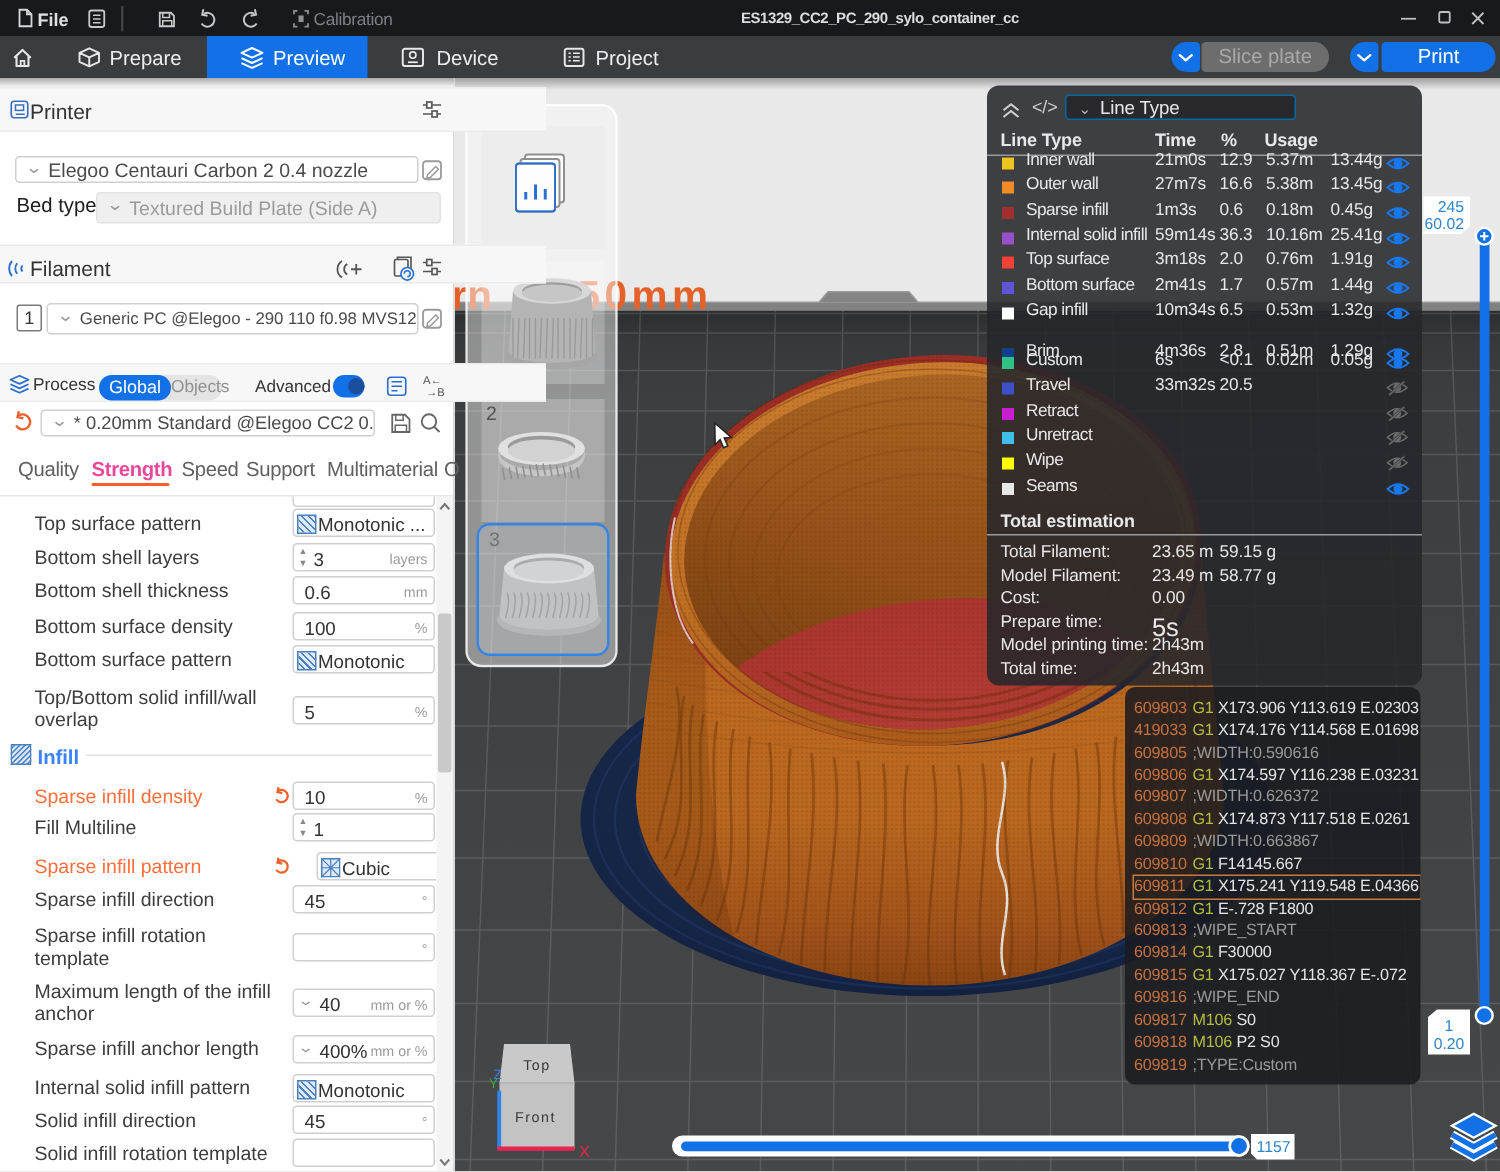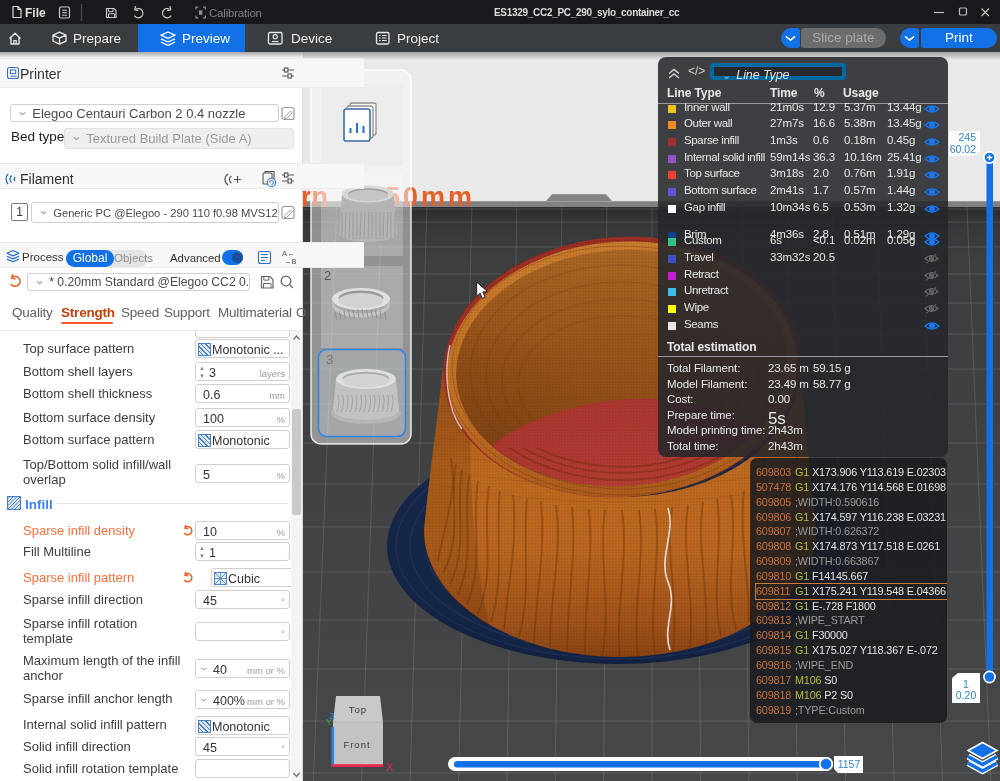--- a/index.html
+++ b/index.html
@@ -440,21 +440,21 @@
         <path d="M2.5 2.5 h8.5 l3 3 v8.5 h-11.5 z" fill="none" stroke="#666" stroke-width="1.2"></path>
         <path d="M4.8 2.7 v3.4 h5 v-3.4 M4.5 14 v-4.5 h7.5 V14" fill="none" stroke="#666" stroke-width="1"></path>
       </svg>
     <svg class="abs" style="left:279px;top:222px;" width="17" height="17">
         <circle cx="7" cy="7" r="4.8" fill="none" stroke="#666" stroke-width="1.3"></circle>
         <path d="M10.5 10.5 l3.5 3.5" stroke="#666" stroke-width="1.3"></path>
       </svg>
 
     <div class="abs" style="left:0;top:253px;width:302px;height:25px;font-size:13.5px;color:#606060;letter-spacing:-0.2px;">
       <span class="abs" style="left:12px;">Quality</span>
-      <span class="abs" style="left:61px;color:#c2410c;font-weight:bold;">Strength</span>
+      <span class="abs" style="left:61px;color:#ec4899;font-weight:bold;">Strength</span>
       <span class="abs" style="left:121px;">Speed</span>
       <span class="abs" style="left:164px;">Support</span>
       <span class="abs" style="left:218px;">Multimaterial</span>
       <span class="abs" style="left:296px;">O</span>
     </div>
     <div class="abs" style="left:61px;top:269.5px;width:52px;height:2.5px;background:#fd5c2a;border-radius:2px;"></div>
     <div class="abs" style="left:0;top:278px;width:302px;height:1px;background:#e8e8e8;"></div>
 
     <div class="scrollarea" id="settings">
       <div class="inputbox" style="top:-12px;"></div>
@@ -564,21 +564,21 @@
         <path d="M2.5 3 l3 3.5 3 -3.5" fill="none" stroke="#777" stroke-width="1.4"></path>
       </svg>
     <div class="abs" style="left:292px;top:357px;width:9px;height:106px;background:#c9c9c9;border-radius:2px;"></div>
   </div>
   <div id="legend">
 <div style="position:absolute;left:9px;top:8px;">
 <svg width="16" height="14">
           <path d="M2 8.5 l5 -4 5 4 M2 13 l5 -4 5 4" fill="none" stroke="#cfcfcf" stroke-width="1.4"></path>
         </svg></div>
 <div style="position:absolute;left:30px;top:7px;color:#cfcfcf;font-size:12px;">&lt;/&gt;</div>
-<div style="position:absolute;left:52px;top:5.5px;width:136px;height:17px;border:4px solid #0369a1;border-radius:3px;background:rgba(20,20,24,0.5);color:#e6e6e6;font-size:12.5px;line-height:17px;font-style:italic;"><span style="margin:0 6px 0 8px;font-size:10px;color:#bbb;">⌄</span>Line Type</div>
+<div style="position:absolute;left:52px;top:5.5px;width:154px;height:17px;border:1px solid #0369a1;border-radius:3px;background:rgba(20,20,24,0.5);color:#e6e6e6;font-size:12.5px;line-height:17px;"><span style="margin:0 6px 0 8px;font-size:10px;color:#bbb;">⌄</span>Line Type</div>
 <div style="position:absolute;left:9px;top:29px;font-weight:bold;font-size:12px;">Line Type</div>
 <div style="position:absolute;left:112px;top:29px;font-weight:bold;font-size:12px;">Time</div>
 <div style="position:absolute;left:156px;top:29px;font-weight:bold;font-size:12px;">%</div>
 <div style="position:absolute;left:185px;top:29px;font-weight:bold;font-size:12px;">Usage</div>
 <div style="position:absolute;left:0;top:45.5px;width:290px;height:1px;background:#9a9a9e;"></div>
 <div class="lt-row" style="top:43.5px;">
         <span class="lt-sw" style="background:#edc31e;"></span>
         <span class="lt-name">Inner wall</span>
         <span class="lt-c1">21m0s</span>
         <span class="lt-c2">12.9</span>
@@ -747,21 +747,21 @@
 <div style="position:absolute;left:110px;top:336px;font-size:11.5px;">0.00</div>
 <div style="position:absolute;left:9px;top:351.5px;font-size:11.5px;">Prepare time:</div>
 <div style="position:absolute;left:110px;top:351.5px;font-size:17px;">5s</div>
 <div style="position:absolute;left:9px;top:367px;font-size:11.5px;">Model printing time:</div>
 <div style="position:absolute;left:110px;top:367px;font-size:11.5px;">2h43m</div>
 <div style="position:absolute;left:9px;top:382.5px;font-size:11.5px;">Total time:</div>
 <div style="position:absolute;left:110px;top:382.5px;font-size:11.5px;">2h43m</div>
 </div>
   <div id="gcode">
 <div class="gl"><span class="ln">609803</span><span class="cmd">G1</span> <span class="arg">X173.906 Y113.619 E.02303</span></div>
-<div class="gl"><span class="ln">507478</span><span class="cmd">G1</span> <span class="arg">X174.176 Y114.568 E.01698</span></div>
+<div class="gl"><span class="ln">419033</span><span class="cmd">G1</span> <span class="arg">X174.176 Y114.568 E.01698</span></div>
 <div class="gl"><span class="ln">609805</span><span class="cmt">;WIDTH:0.590616</span></div>
 <div class="gl"><span class="ln">609806</span><span class="cmd">G1</span> <span class="arg">X174.597 Y116.238 E.03231</span></div>
 <div class="gl"><span class="ln">609807</span><span class="cmt">;WIDTH:0.626372</span></div>
 <div class="gl"><span class="ln">609808</span><span class="cmd">G1</span> <span class="arg">X174.873 Y117.518 E.0261</span></div>
 <div class="gl"><span class="ln">609809</span><span class="cmt">;WIDTH:0.663867</span></div>
 <div class="gl"><span class="ln">609810</span><span class="cmd">G1</span> <span class="arg">F14145.667</span></div>
 <div class="gl hl"><span class="ln">609811</span><span class="cmd">G1</span> <span class="arg">X175.241 Y119.548 E.04366</span></div>
 <div class="gl"><span class="ln">609812</span><span class="cmd">G1</span> <span class="arg">E-.728 F1800</span></div>
 <div class="gl"><span class="ln">609813</span><span class="cmt">;WIPE_START</span></div>
 <div class="gl"><span class="ln">609814</span><span class="cmd">G1</span> <span class="arg">F30000</span></div>

